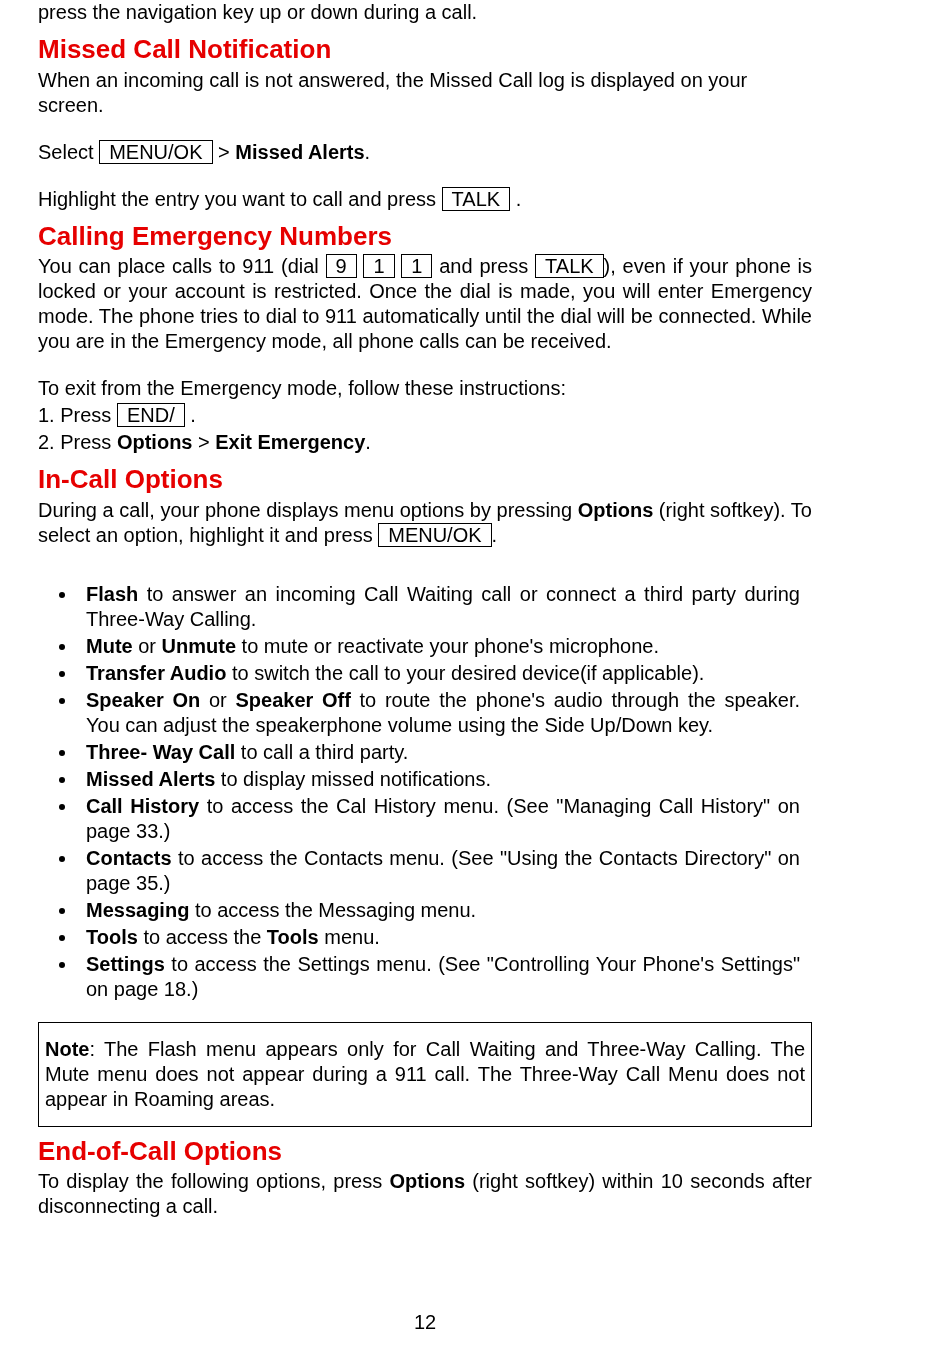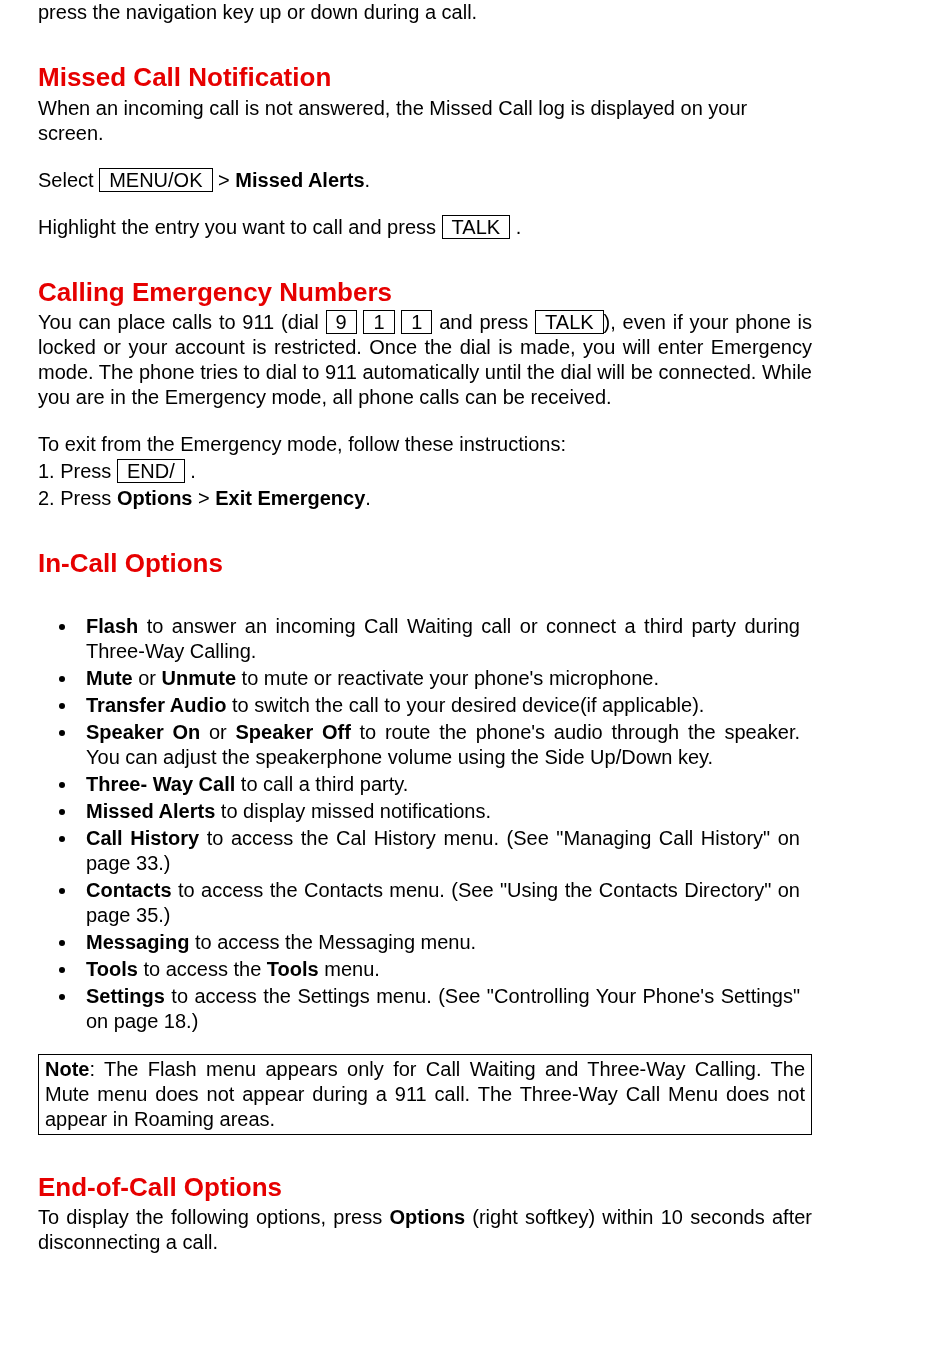--- a/index.html
+++ b/index.html
@@ -15,21 +15,21 @@
     width: 850px;
     min-height: 1359px;
     box-sizing: border-box;
     padding: 0 38px 20px 38px;
     position: relative;
   }
   .h-red {
     color: #e60000;
     font-weight: bold;
     font-size: 26px;
-    margin-top: 36px;
+    margin-top: 8px;
     margin-bottom: 2px;
   }
   .bold {
     font-weight: bold;
   }
   .key {
     border: 1px solid #000;
     padding: 0 9px;
     display: inline-block;
     line-height: 1.1;
@@ -44,21 +44,21 @@
     padding-left: 28px;
   }
   ul.opts li {
     padding-left: 8px;
     margin-bottom: 2px;
     text-align: justify;
   }
   .justify { text-align: justify; }
   .note-box {
     border: 1px solid #000;
-    padding: 2px 6px;
+    padding: 14px 6px;
     margin-top: 20px;
     text-align: justify;
   }
   .page-num {
     position: absolute;
     left: 0; right: 0;
     bottom: 24px;
     text-align: center;
     font-size: 20px;
   }
@@ -94,20 +94,23 @@
 
   <p>To exit from the Emergency mode, follow these instructions:</p>
   <p>
     <span>1. Press </span><span class="key">END/</span><span> .</span>
   </p>
   <p>
     <span>2. Press </span><span class="bold">Options</span><span> &gt; </span><span class="bold">Exit Emergency</span><span>.</span>
   </p>
 
   <div class="h-red">In-Call Options</div>
+  <p class="justify">
+    <span>During a call, your phone displays menu options by pressing </span><span class="bold">Options</span><span> (right softkey). To select an option, highlight it and press </span><span class="key">MENU/OK</span><span>.</span>
+  </p>
 
   <div class="spacer"></div>
 
   <ul class="opts">
     <li><span class="bold">Flash</span><span> to answer an incoming Call Waiting call or connect a third party during Three-Way Calling.</span></li>
     <li><span class="bold">Mute</span><span> or </span><span class="bold">Unmute</span><span> to mute or reactivate your phone's microphone.</span></li>
     <li><span class="bold">Transfer  Audio</span><span> to switch the call to your desired device(if applicable).</span></li>
     <li><span class="bold">Speaker On</span><span> or </span><span class="bold">Speaker Off</span><span> to route the phone's audio through the speaker. You can adjust the speakerphone volume using the Side Up/Down key.</span></li>
     <li><span class="bold">Three- Way Call</span><span> to call a third party.</span></li>
     <li><span class="bold">Missed Alerts</span><span> to display missed notifications.</span></li>
@@ -120,13 +123,14 @@
 
   <div class="note-box">
     <span class="bold">Note</span><span>: The Flash menu appears only for Call Waiting and Three-Way Calling. The Mute menu does not appear during a 911 call. The Three-Way Call Menu does not appear in Roaming areas.</span>
   </div>
 
   <div class="h-red">End-of-Call Options</div>
   <p class="justify">
     <span>To display the following options, press </span><span class="bold">Options</span><span> (right softkey) within 10 seconds after disconnecting a call.</span>
   </p>
 
+  <div class="page-num">12</div>
 </div>
 
 </body></html>

